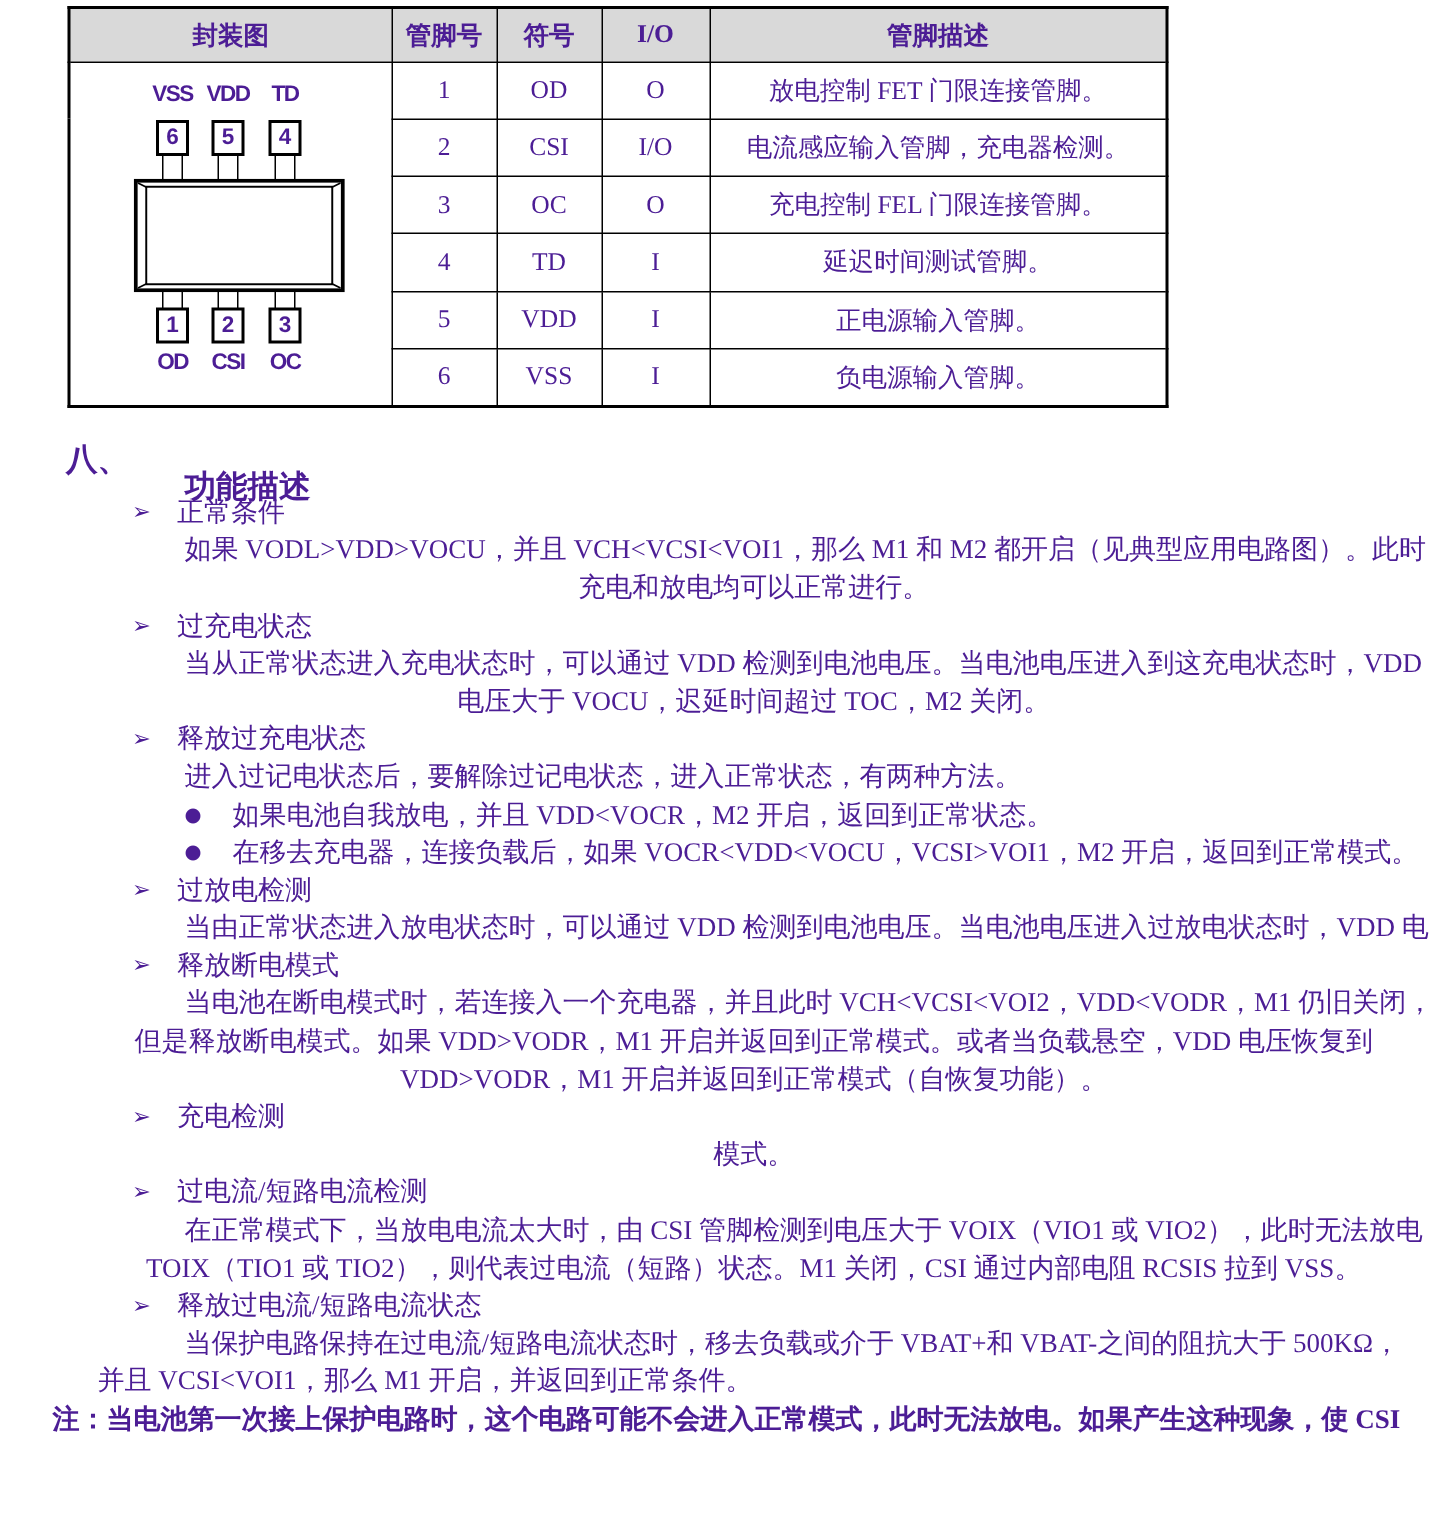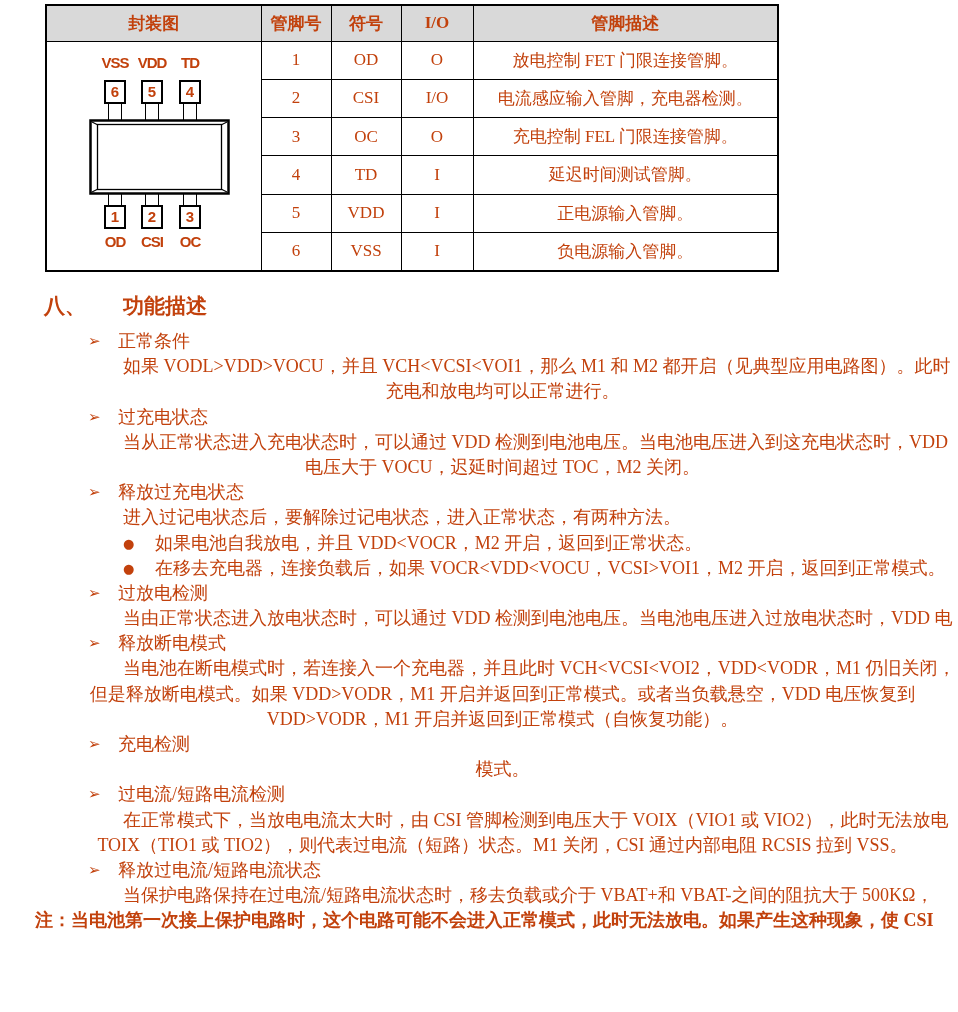--- a/index.html
+++ b/index.html
@@ -1,19 +1,19 @@
 <!DOCTYPE html>
 <html><head>
 <meta charset="utf-8">
 <style>
   * { margin:0; padding:0; box-sizing:border-box; }
   html,body { background:#ffffff; }
   .page {
     position:relative; width:958px; height:984px; background:#fff; overflow:hidden;
-    font-family:"Liberation Serif","DejaVu Serif",serif; color:#c2410c;
+    font-family:"Liberation Serif","DejaVu Serif",serif; color:#4c1d95;
   }
 
   
   .pin-table-wrap { position:absolute; left:45px; top:4px; }
   table.pin-table { border-collapse:collapse; table-layout:fixed; width:732px; border:2px solid #000; }
   table.pin-table th, table.pin-table td {
     border:1px solid #000; text-align:center; vertical-align:middle;
     font-size:17px; padding:0;
   }
   table.pin-table th { background:#d9d9d9; font-weight:bold; height:36px; }
@@ -44,21 +44,21 @@
   .pkg .conn.top { top:61px; height:17px; }
   .pkg .conn.bot { top:152px; height:12px; }
   .pkg svg.body { position:absolute; left:42px; top:77px; }
 
   
   .sec-head {
     position:absolute; left:0; top:292px; height:28px; width:958px;
     font-family:"Liberation Sans","DejaVu Sans",sans-serif; font-weight:bold; font-size:21px;
   }
   .sec-head .num { position:absolute; left:44px; top:0; }
-  .sec-head .ttl { position:absolute; left:123px; top:0; }
+  .sec-head .ttl { position:absolute; left:123px; top:18px; }
 
   
   .desc { position:absolute; left:0; top:329px; width:958px; }
   .ln { position:relative; height:25.2px; line-height:25.2px; font-size:18px; white-space:nowrap; }
   .ln .mk { position:absolute; top:0; font-family:"DejaVu Sans",sans-serif; }
   .ln.arrow { padding-left:118px; }
   .ln.arrow .mk { left:88px; font-size:15px; }
   .ln.dot { padding-left:155px; }
   .ln.dot .mk { left:123px; font-size:13px; }
   .ln.first { padding-left:123px; }
@@ -187,16 +187,17 @@
     <div class="ln first"><span>当电池在断电模式时，若连接入一个充电器，并且此时 VCH&lt;VCSI&lt;VOI2，VDD&lt;VODR，M1 仍旧关闭，</span></div>
     <div class="ln cont"><span>但是释放断电模式。如果 VDD&gt;VODR，M1 开启并返回到正常模式。或者当负载悬空，VDD 电压恢复到</span></div>
     <div class="ln cont"><span>VDD&gt;VODR，M1 开启并返回到正常模式（自恢复功能）。</span></div>
     <div class="ln arrow"><span class="mk">➢</span><span>充电检测</span></div>
     <div class="ln cont"><span>模式。</span></div>
     <div class="ln arrow"><span class="mk">➢</span><span>过电流/短路电流检测</span></div>
     <div class="ln first"><span>在正常模式下，当放电电流太大时，由 CSI 管脚检测到电压大于 VOIX（VIO1 或 VIO2），此时无法放电</span></div>
     <div class="ln cont"><span>TOIX（TIO1 或 TIO2），则代表过电流（短路）状态。M1 关闭，CSI 通过内部电阻 RCSIS 拉到 VSS。</span></div>
     <div class="ln arrow"><span class="mk">➢</span><span>释放过电流/短路电流状态</span></div>
     <div class="ln first"><span>当保护电路保持在过电流/短路电流状态时，移去负载或介于 VBAT+和 VBAT-之间的阻抗大于 500KΩ，</span></div>
+    <div class="ln half"><span>并且 VCSI&lt;VOI1，那么 M1 开启，并返回到正常条件。</span></div>
     <div class="ln note"><span>注：当电池第一次接上保护电路时，这个电路可能不会进入正常模式，此时无法放电。如果产生这种现象，使 CSI</span></div>
   </div>
 
 </div>
 
 </body></html>

